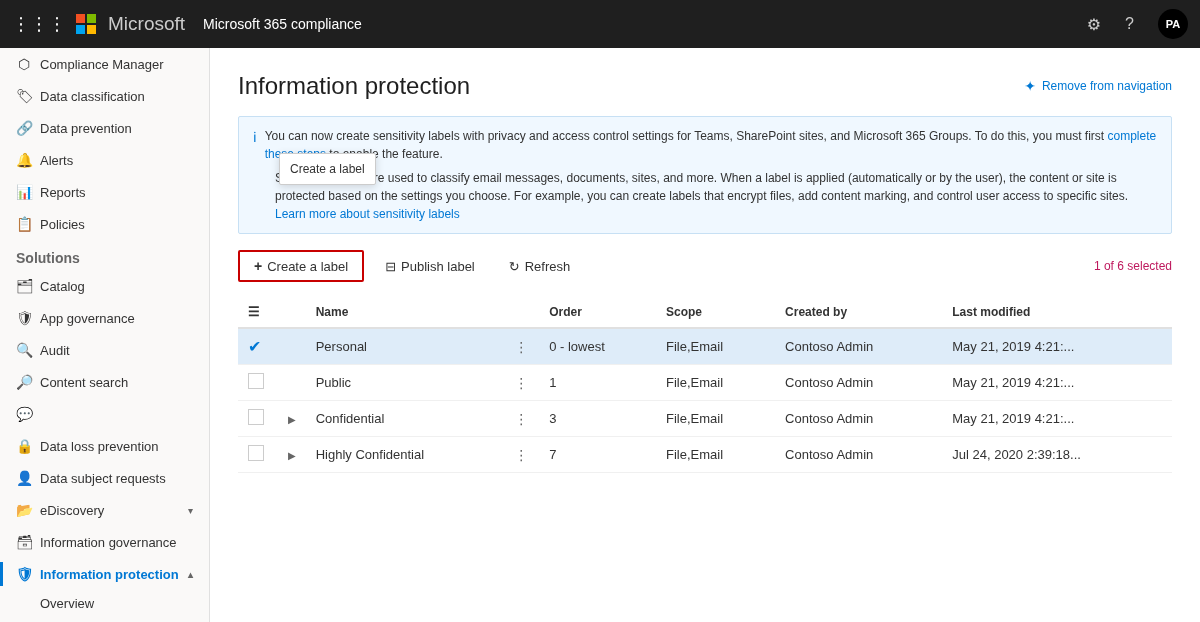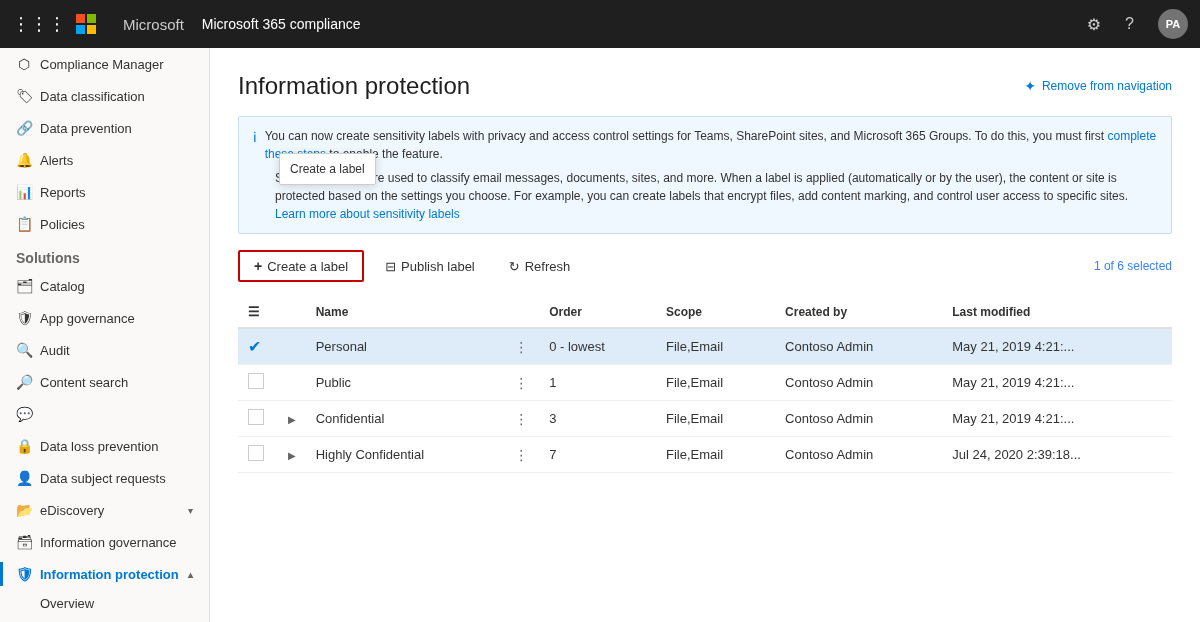--- a/index.html
+++ b/index.html
@@ -22,21 +22,21 @@
     .ms-logo-sq { width: 9px; height: 9px; }
     .sq-red { background: #f25022; }
     .sq-green { background: #7fba00; }
     .sq-blue { background: #00a4ef; }
     .sq-yellow { background: #ffb900; }
     .topbar-brand { font-size: 14px; color: #fff; margin-left: 8px; }
     .topbar-spacer { flex: 1; }
     .topbar-icon { color: #ccc; font-size: 16px; margin-left: 14px; cursor: pointer; }
     .topbar-avatar {
       width: 30px; height: 30px; border-radius: 50%;
-      background: #737373; color: #fff;
+      background: #000000; color: #fff;
       display: flex; align-items: center; justify-content: center;
       font-size: 11px; font-weight: 600; margin-left: 14px; cursor: pointer;
     }
 
     
     .layout { display: flex; flex: 1; overflow: hidden; }
 
     
     .sidebar {
       width: 210px;
@@ -124,21 +124,21 @@
       cursor: pointer; border-radius: 2px;
     }
     .btn-secondary {
       display: flex; align-items: center; gap: 5px;
       padding: 6px 12px; font-size: 13px;
       background: #fff; color: #333;
       border: 1px solid transparent;
       cursor: pointer; border-radius: 2px;
     }
     .toolbar-spacer { flex: 1; }
-    .selected-count { font-size: 12px; color: #3b82f6; text-align: center; }
+    .selected-count { font-size: 12px; color: #be185d; text-align: center; }
 
     
     .data-table { width: 100%; border-collapse: collapse; }
     .data-table th {
       font-size: 12px; font-weight: 600; color: #333;
       border-bottom: 2px solid #e0e0e0;
       padding: 8px 10px; text-align: left;
       background: #fff;
     }
     .data-table td {
@@ -159,21 +159,21 @@
 
 <div class="topbar">
   <span class="topbar-waffle">⋮⋮⋮</span>
   <div class="topbar-microsoft">
     <div class="ms-logo">
       <div class="ms-logo-sq sq-red"></div>
       <div class="ms-logo-sq sq-green"></div>
       <div class="ms-logo-sq sq-blue"></div>
       <div class="ms-logo-sq sq-yellow"></div>
     </div>
-    <span style="color:#ccc;font-size:15px;margin-left:23px;">Microsoft</span>
+    <span style="color:#ccc;font-size:19px;margin-left:8px;">Microsoft</span>
   </div>
   <span class="topbar-brand">Microsoft 365 compliance</span>
   <div class="topbar-spacer"></div>
   <span class="topbar-icon">⚙</span>
   <span class="topbar-icon">?</span>
   <div class="topbar-avatar">PA</div>
 </div>
 
 <div class="layout">
 

